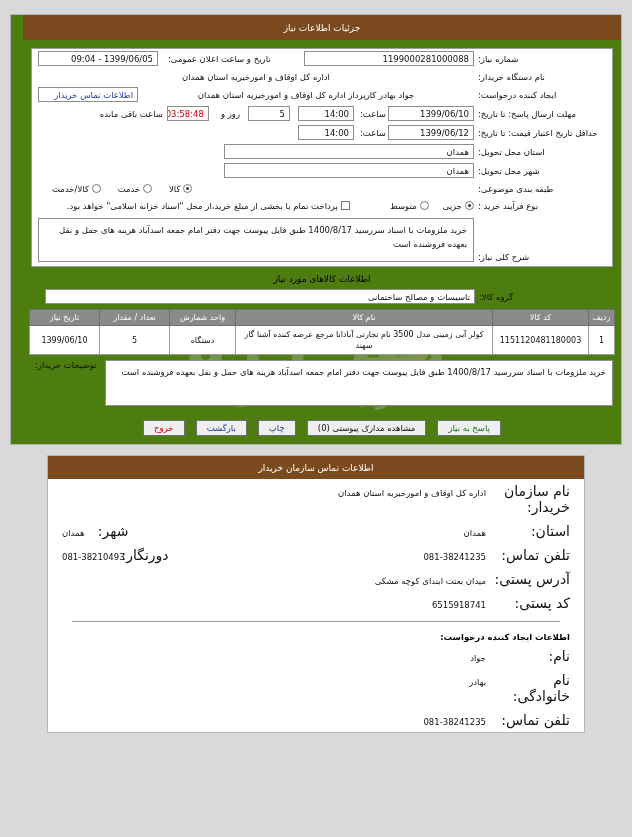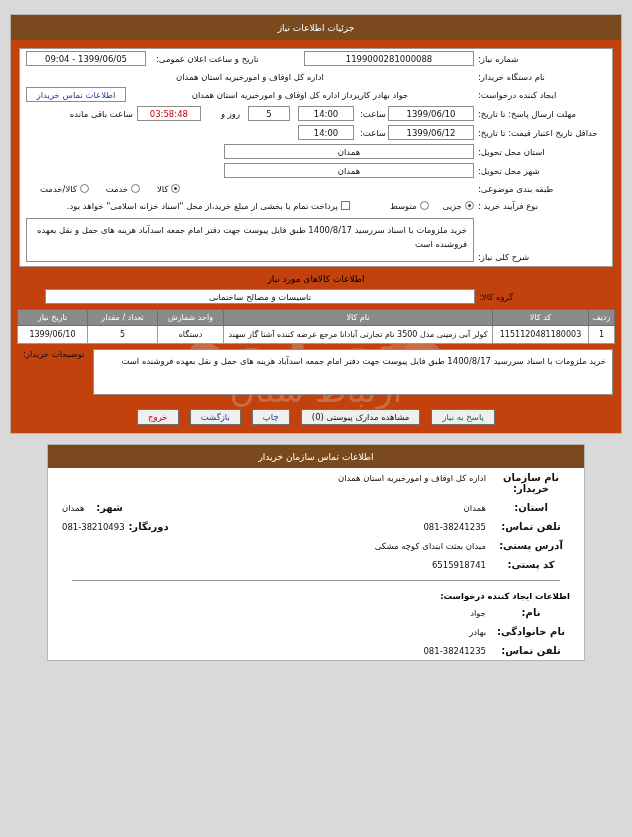--- a/index.html
+++ b/index.html
@@ -12,23 +12,24 @@
     width: 632px; height: 837px;
     overflow: hidden;
     position: relative;
   }
   .page {
     width: 632px; height: 837px;
     padding: 14px 10px 0 10px;
     background: #d9d9d9;
   }
   .card {
-    background: #c2410c;
+    background: #4d7c0f;
     border: 1px solid #b5b5b5;
     position: relative;
+    padding-left: 12px;
   }
   .card-header {
     background: #7a4a1e;
     color: #ffffff;
     font-size: 9px;
     text-align: center;
     padding: 8px 0 7px 0;
     letter-spacing: 0;
   }
   .inner {
@@ -55,21 +56,21 @@
   }
   .lbl-w {
     width: 132px;
     flex: 0 0 132px;
   }
   .fld {
     border: 1px solid #8d8d8d;
     background: #fff;
     font-size: 8.5px;
     padding: 2px 4px;
-    text-align: center;
+    text-align: right;
     color: #111;
     height: 15px;
     line-height: 11px;
     overflow: hidden;
     white-space: nowrap;
   }
   .fld.red { color: #c00000; }
   .spacer { flex: 1 1 auto; }
   
   .wm {
@@ -193,25 +194,25 @@
   .crow {
     display: flex;
     font-size: 8.5px;
     padding: 4px 14px;
     color: #111;
     align-items: baseline;
   }
   .ck {
     width: 84px;
     flex: 0 0 84px;
-    text-align: center;
-    font-weight: bold;
+    text-align: right;
+    font-weight: normal;
     color: #111;
     padding-left: 6px;
-    font-size: 10px;
+    font-size: 14px;
   }
   .cv { color: #111; font-size: 8.5px; }
   .c2 { margin-right: auto; display: flex; align-items: baseline; }
   .contact-hr {
     border-top: 1px solid #9a9a9a;
     margin: 6px 24px;
   }
   .contact-sub {
     font-size: 8.5px;
     font-weight: bold;
@@ -254,21 +255,21 @@
         <div class="fld" style="width:100px;color:#1b3f91;cursor:pointer">اطلاعات تماس خریدار</div>
       </div>
 
       <div class="row">
         <div class="lbl lbl-w" style="white-space:normal;line-height:10px">مهلت ارسال پاسخ: تا تاریخ:</div>
         <div class="fld" style="width:86px">1399/06/10</div>
         <div class="lbl" style="width:34px;text-align:center">ساعت:</div>
         <div class="fld" style="width:56px">14:00</div>
         <div class="fld" style="width:42px;margin-right:8px">5</div>
         <div class="lbl" style="margin-right:8px">روز و</div>
-        <div class="fld red" style="width:64px;margin-right:16px">03:58:48</div>
+        <div class="fld red" style="width:42px;margin-right:8px">03:58:48</div>
         <div class="lbl" style="margin-right:4px">ساعت باقی مانده</div>
       </div>
 
       <div class="row">
         <div class="lbl lbl-w" style="white-space:normal;line-height:10px">حداقل تاریخ اعتبار قیمت: تا تاریخ:</div>
         <div class="fld" style="width:86px">1399/06/12</div>
         <div class="lbl" style="width:34px;text-align:center">ساعت:</div>
         <div class="fld" style="width:56px">14:00</div>
         <div class="spacer"></div>
       </div>

